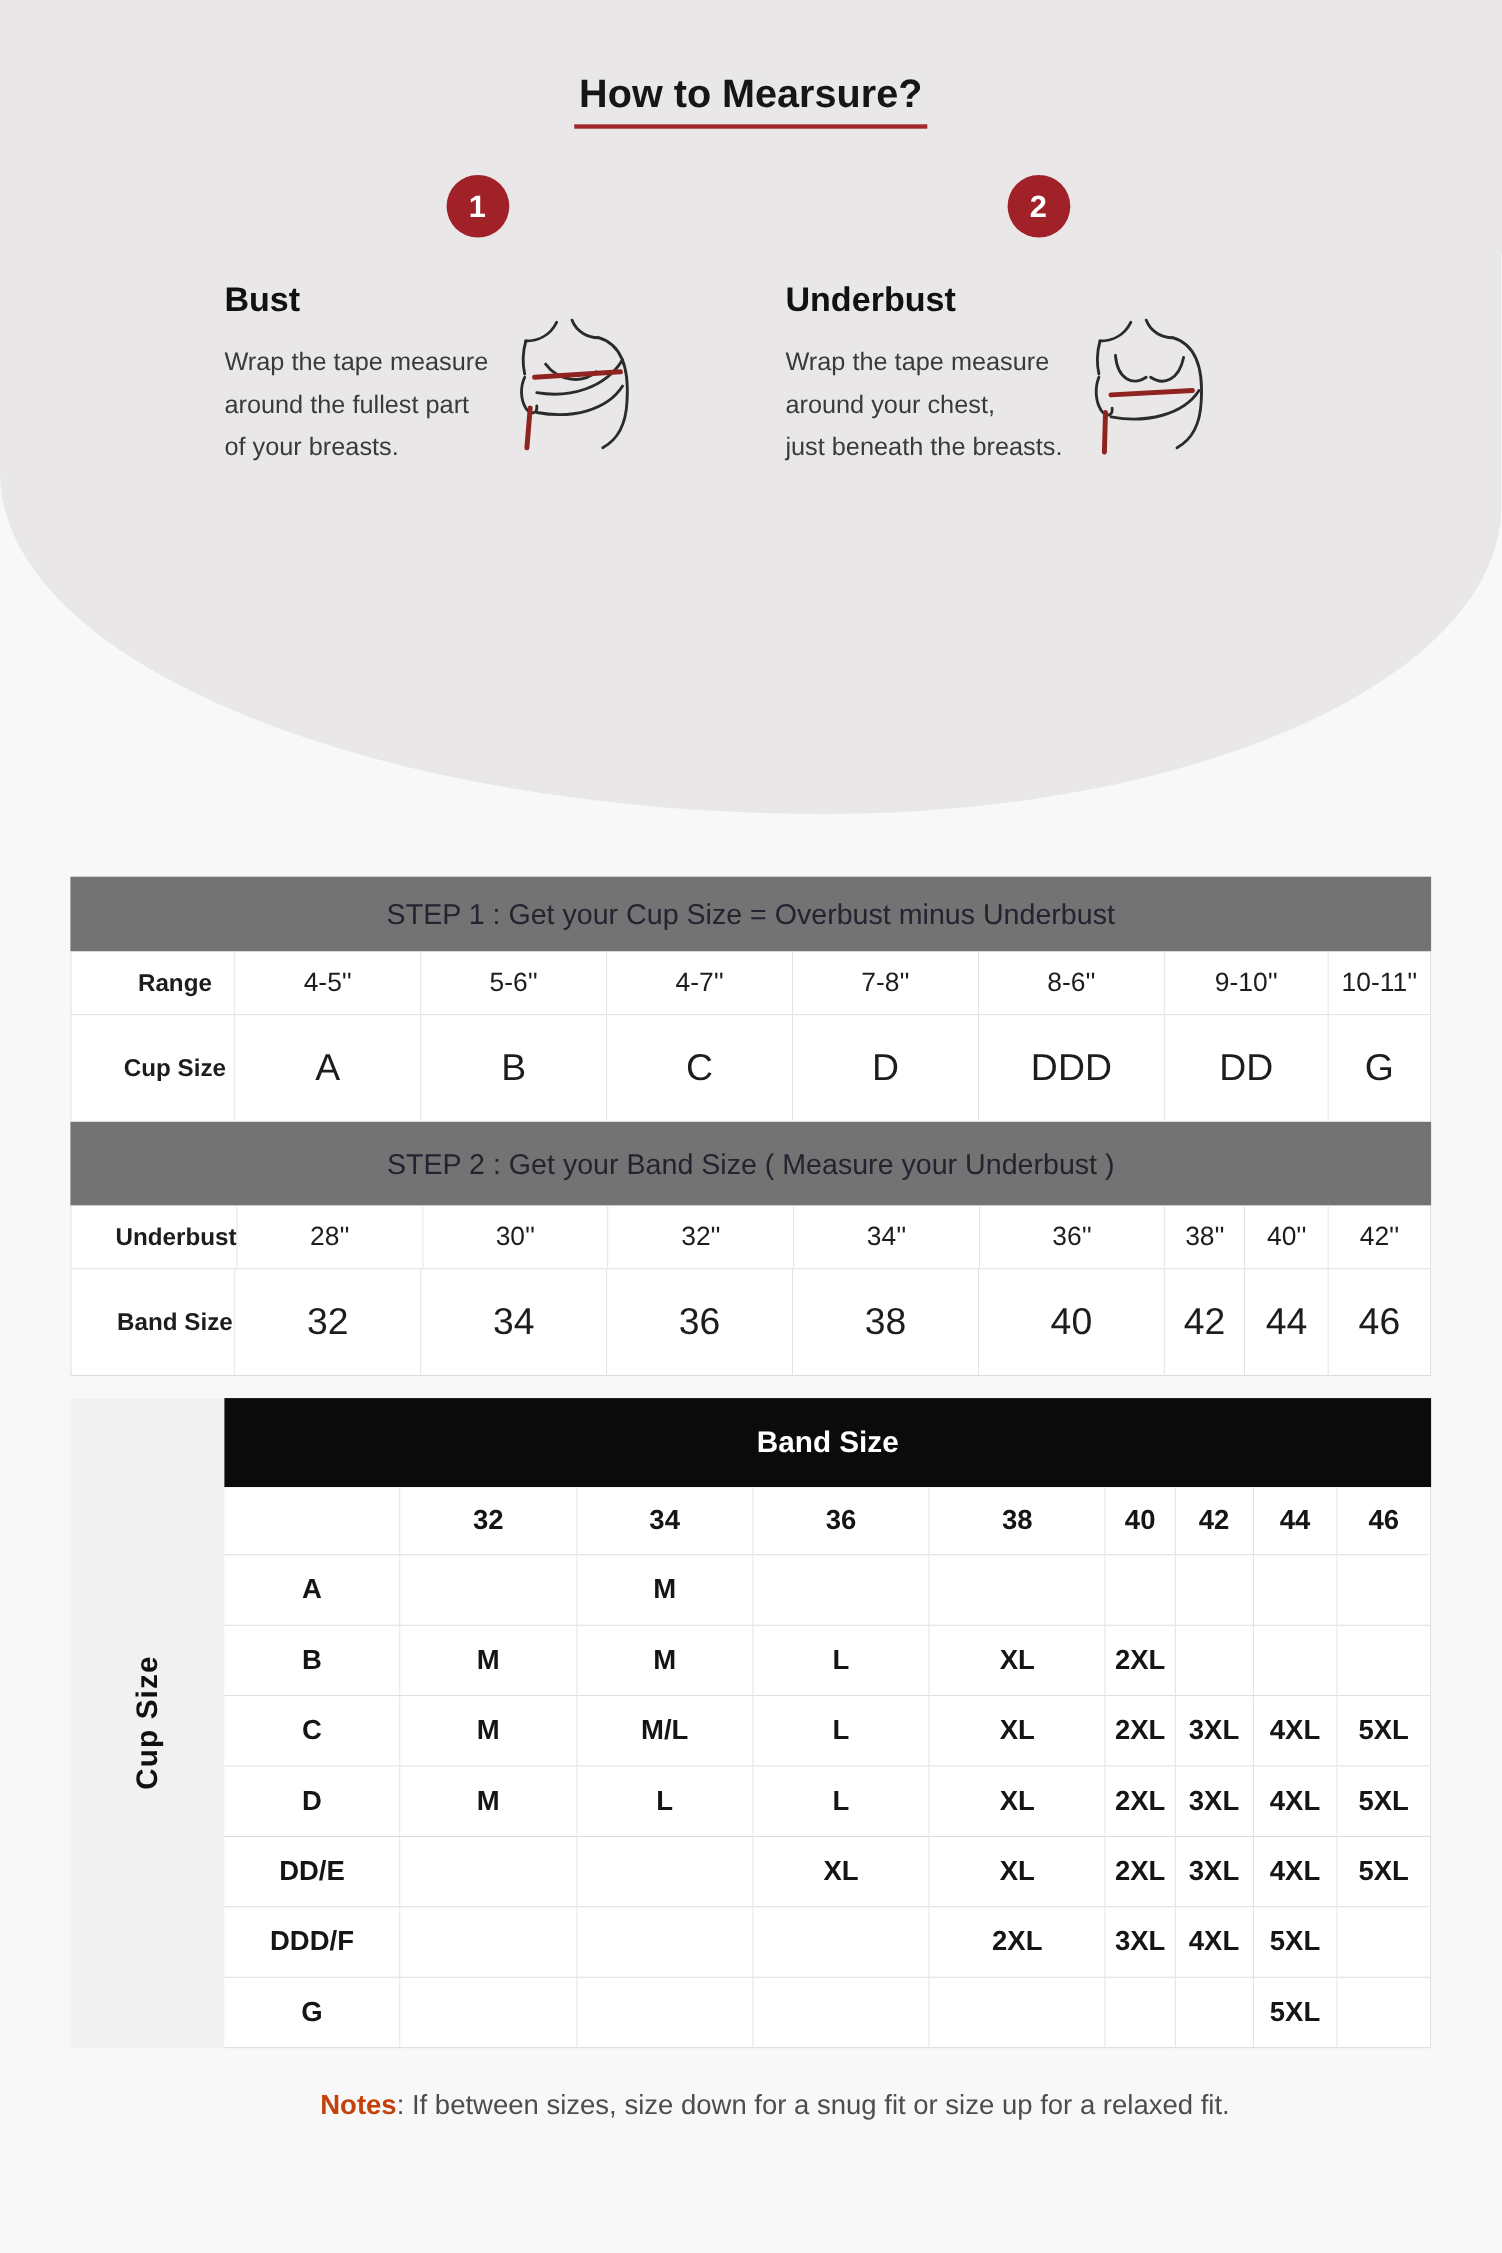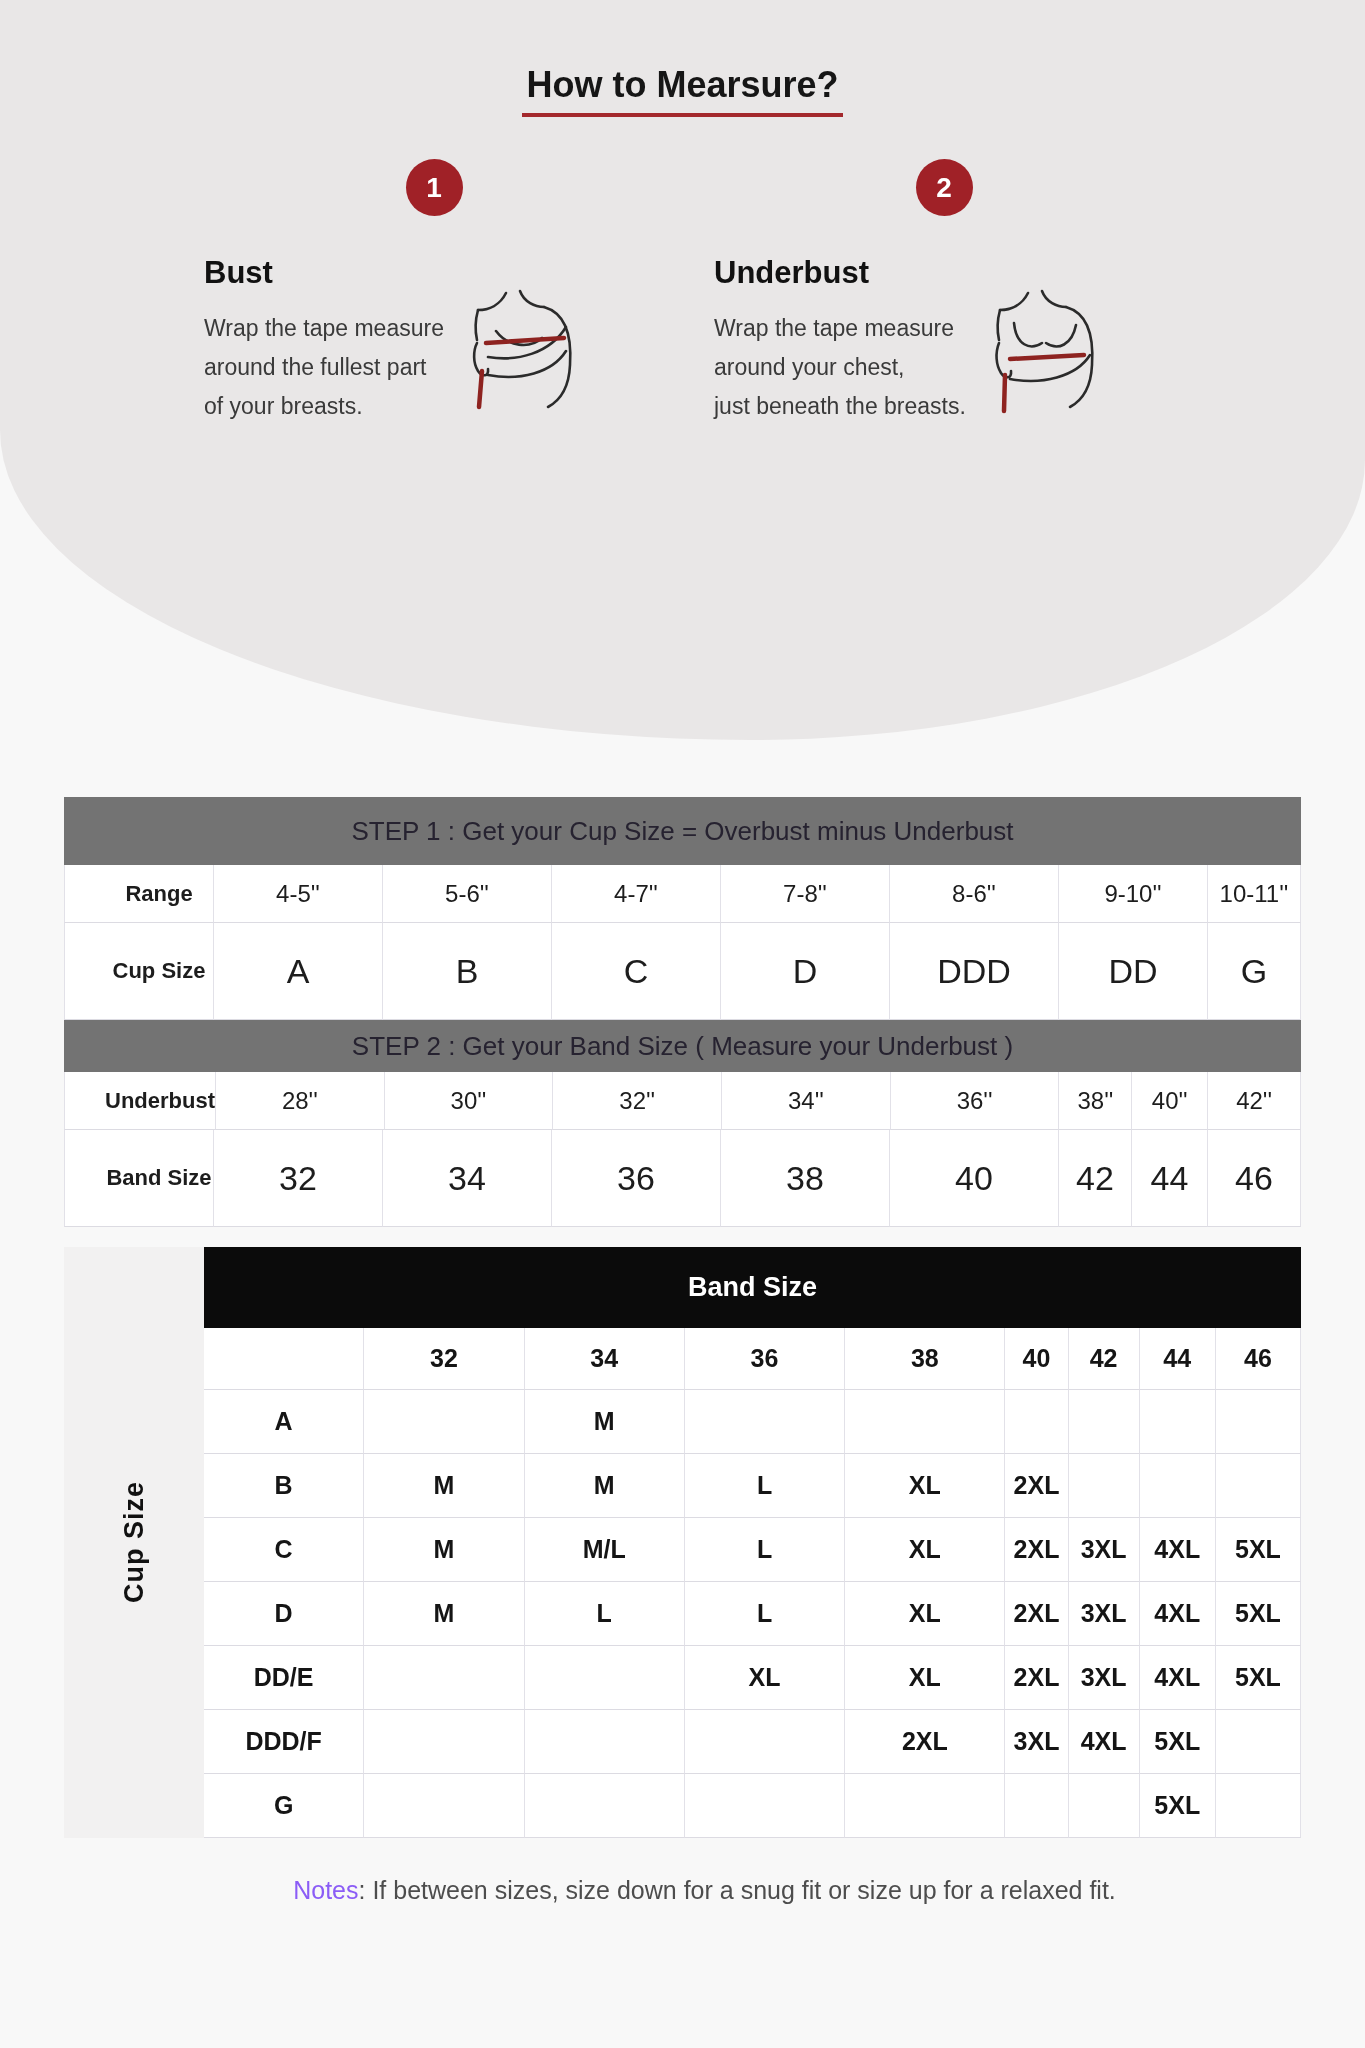--- a/index.html
+++ b/index.html
@@ -39,21 +39,21 @@
   .hero-body { display:flex; margin-top:18px; }
   .hero-lines { font-size:23px; color:#3a3a3a; line-height:39px; white-space:nowrap; }
   .hero-illu { margin-left:18px; margin-top:-26px; flex:0 0 auto; }
   
   .sizing { width:1237px; margin:57px auto 0 auto; }
   .bar {
     height:68px; background:#737373;
     display:flex; align-items:center; justify-content:center;
     font-size:26px; font-weight:normal; color:#262230;
   }
-  .bar2 { height:52px; }
+  .bar2 { height:76px; }
   .trow { display:grid; }
   .grid7 { grid-template-columns:150fr 169fr 169fr 169fr 169fr 169fr 149fr 93fr; }
   .grid8 { grid-template-columns:150fr 169fr 169fr 169fr 169fr 169fr 73fr 76fr 93fr; }
   .cell {
     background:#ffffff;
     border-right:1px solid #e2e1e8;
     border-bottom:1px solid #dcdbe2;
     display:flex; align-items:center; justify-content:center;
   }
   .trow .cell:first-child { border-left:1px solid #e2e1e8;padding-left:40px; }
@@ -77,21 +77,21 @@
     height:81px; background:#0b0b0b; color:#ffffff;
     display:flex; align-items:center; justify-content:center;
     font-size:27px; font-weight:bold;
   }
   .mrow { display:grid; grid-template-columns:160fr 160fr 160fr 160fr 160fr 63fr 71fr 76fr 85fr; }
   .mrow .cell { height:64px; }
   .mrow.bands .cell { height:62px; }
   .mtxt { font-size:25px; font-weight:bold; color:#151515; }
   
   .notes { margin-top:38px; text-align:center; font-size:25px; color:#4d4d4d; }
-  .notes b { color:#8b5cf6; font-weight:normal;margin-left:44px; }
+  .notes b { color:#c2410c; font-weight:bold;margin-left:44px; }
   svg .ink { stroke:#2b2b2b; stroke-width:2.6; fill:none; stroke-linecap:round; }
   svg .tape { stroke:#8e2320; stroke-width:4.5; fill:none; stroke-linecap:round; }
 </style>
 </head>
 <body>
 
 <div class="hero">
   <div class="hero-title-wrap">
     <h1 class="hero-title">How to Mearsure?</h1>
   </div>

